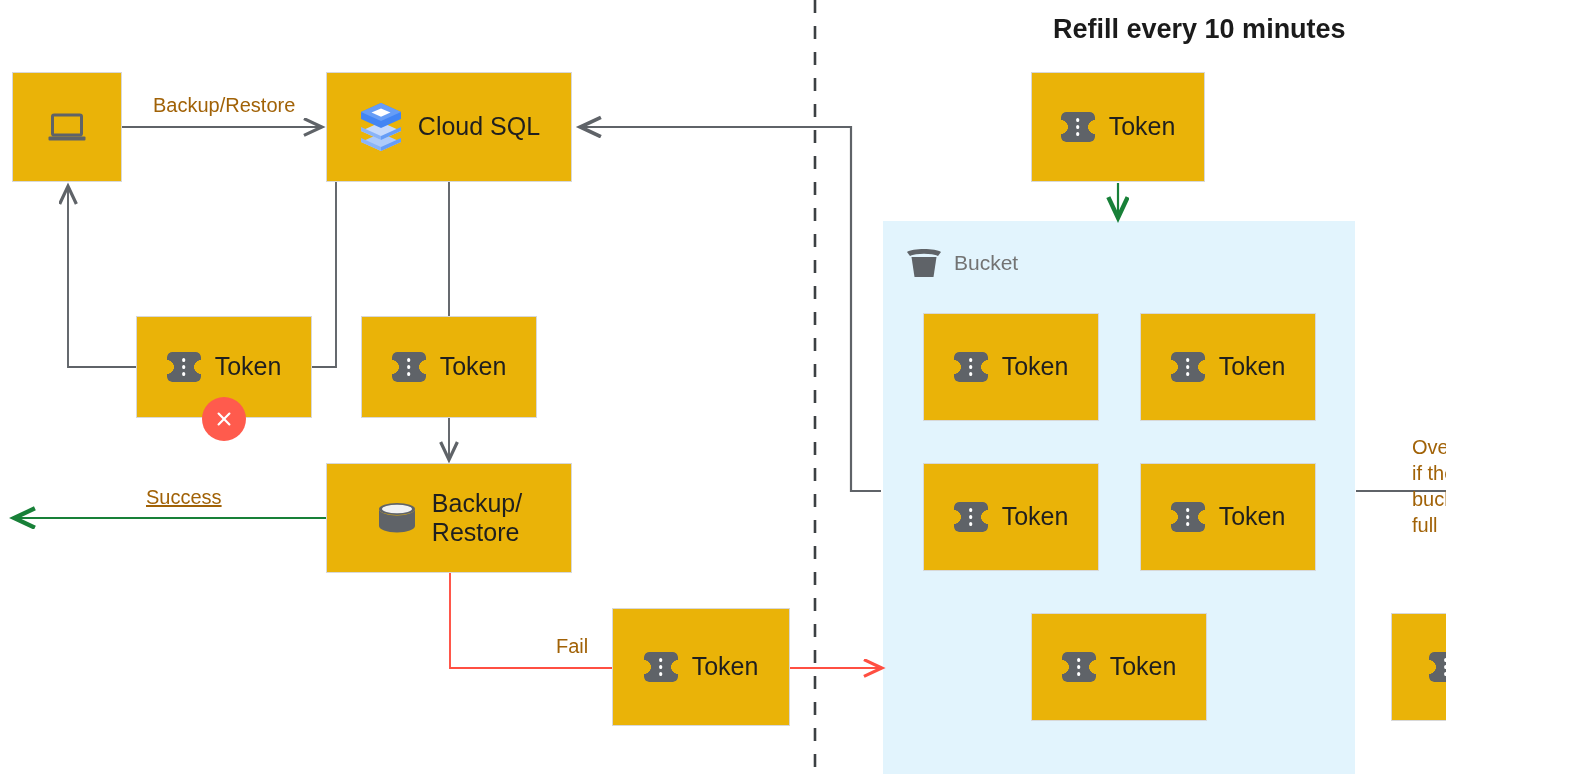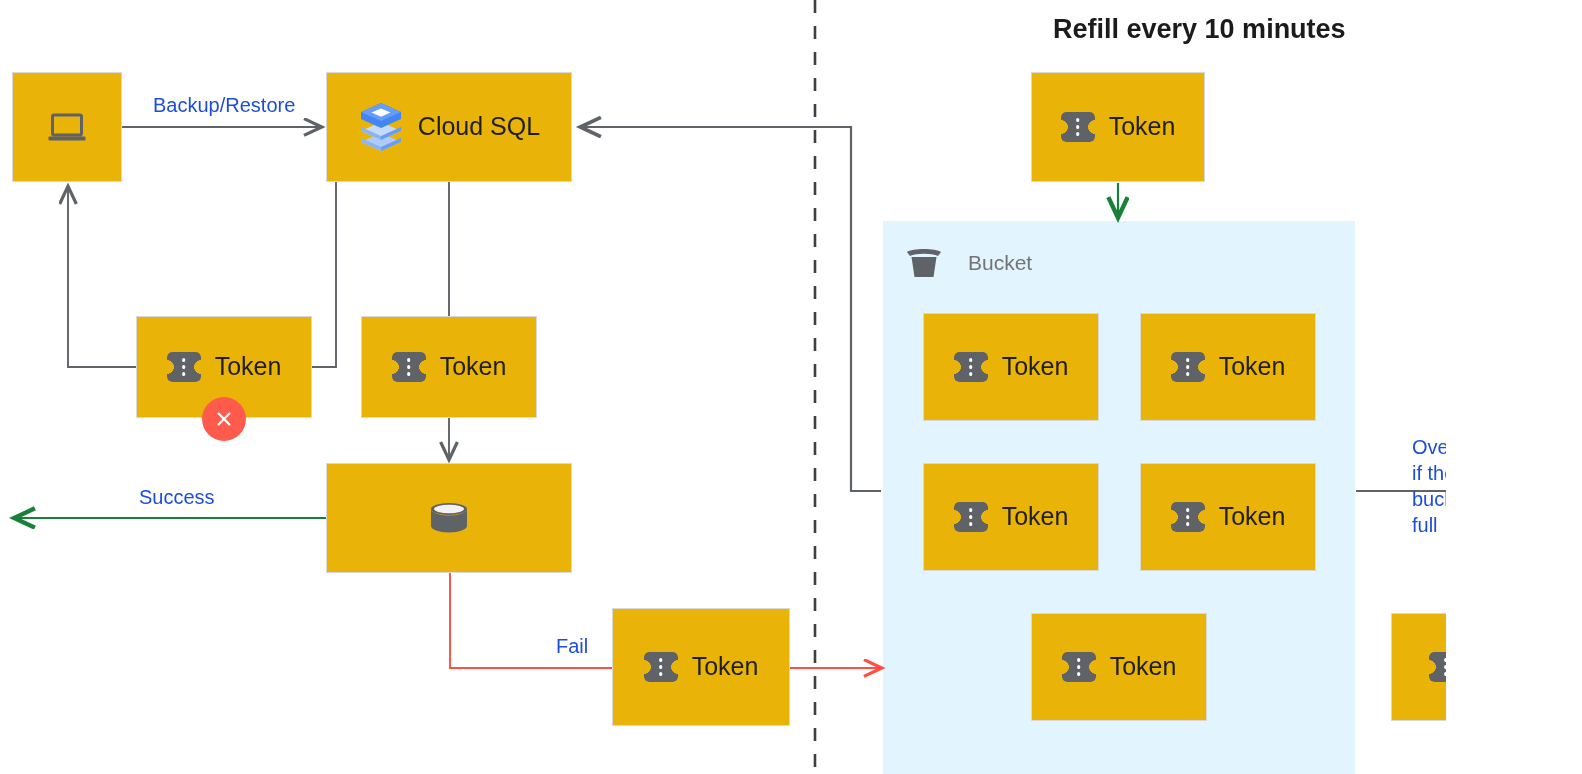--- a/index.html
+++ b/index.html
@@ -70,34 +70,34 @@
 
   
   .db-ico{width:42px;height:34px;flex:0 0 auto;}
 
   
   .bucket-ico{width:38px;height:32px;flex:0 0 auto;}
 
   
   .edge-label{
     position:absolute;
-    font-size:20px;color:#1d4ed8;
+    font-size:20px;color:#a16207;
     white-space:pre-line;line-height:1.3;
     z-index:6;
   }
 
   
   #bucket-region{
     position:absolute;
     background:#e2f4fd;
     z-index:1;
   }
   #bucket-title{
     position:absolute;
-    display:flex;align-items:center;gap:25px;
+    display:flex;align-items:center;gap:11px;
     z-index:3;
   }
   #bucket-title .t{
     font-size:21px;color:#737373;
   }
 
   
   #page-title{
     position:absolute;
     font-size:27px;font-weight:bold;color:#1b1b1b;
@@ -239,20 +239,22 @@
 
   <div class="box" style="left:326px;top:463px;width:246px;height:110px;">
     <div class="box-inner">
       <span class="db-ico">
         <svg viewBox="0 0 42 34" width="42" height="34">
           <ellipse cx="21" cy="8" rx="18" ry="6" fill="#5f6368"></ellipse>
           <ellipse cx="21" cy="8" rx="15" ry="4.2" fill="#f1f1f1"></ellipse>
           <path d="M3,8 L3,25 C3,28.5 11,31.5 21,31.5 C31,31.5 39,28.5 39,25 L39,8 C39,11.5 31,14.5 21,14.5 C11,14.5 3,11.5 3,8 Z" fill="#5f6368"></path>
         </svg>
       </span>
+      <span class="node-label">Backup/
+Restore</span>
     </div>
   </div>
 
   <div class="box" style="left:612px;top:608px;width:178px;height:118px;">
     <div class="box-inner">
       <span class="token-ico">
         <span class="body"></span>
           <span class="dots">
             <i></i>
             <i></i>
@@ -355,18 +357,18 @@
             <i></i>
             <i></i>
             <i></i>
           </span>
       </span>
       <span class="node-label">Token</span>
     </div>
   </div>
 
   <div class="edge-label" style="left:153px;top:92px;">Backup/Restore</div>
-  <div class="edge-label" style="left:139px;top:484px;">Success</div>
+  <div class="edge-label" style="left:146px;top:484px;text-decoration:underline;">Success</div>
   <div class="edge-label" style="left:517px;top:633px;margin-left:39px;">Fail</div>
   <div class="edge-label" style="left:1412px;top:434px;">Overflows if the
 bucket is full</div>
 
 </div>
 
 </body></html>

